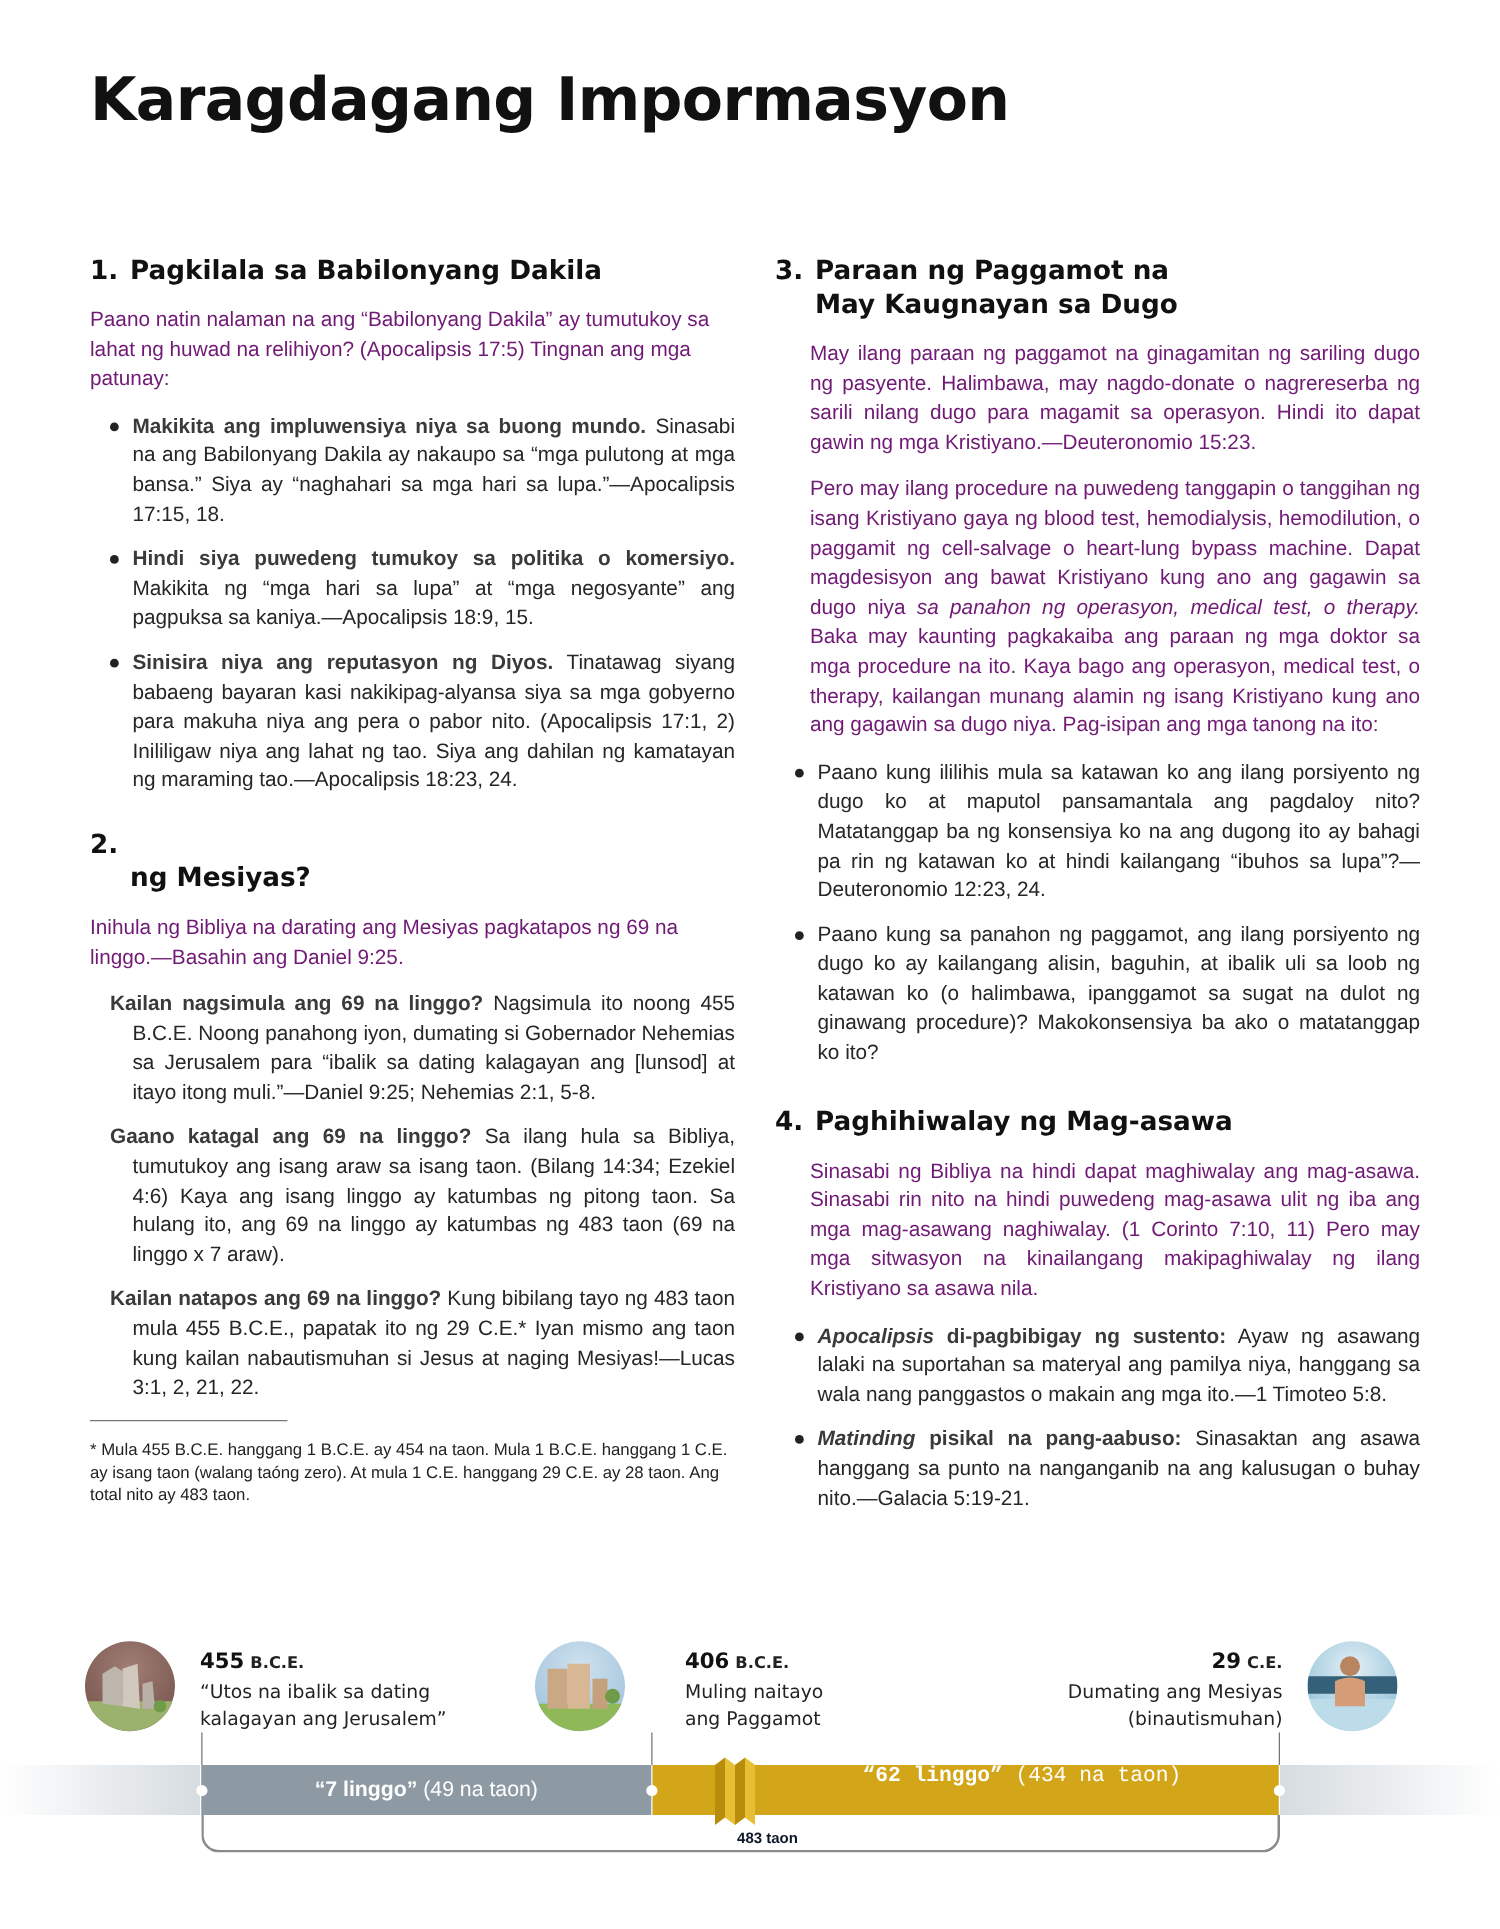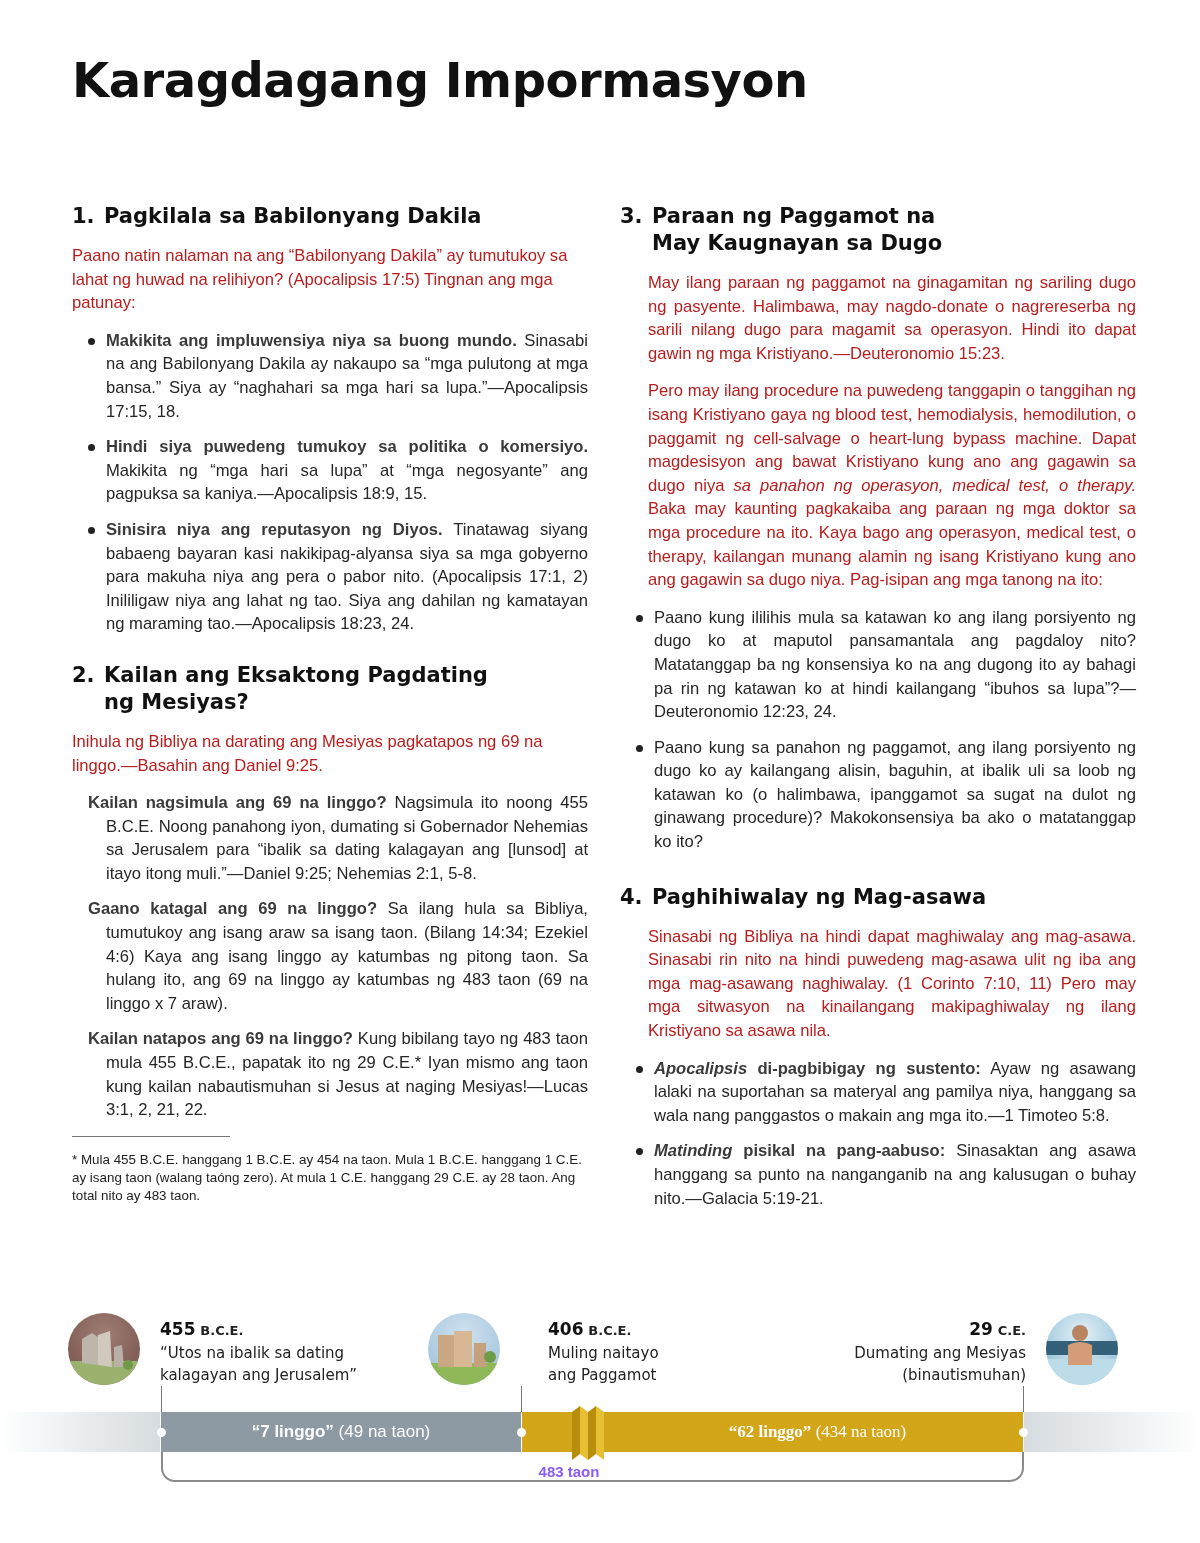--- a/index.html
+++ b/index.html
@@ -9,46 +9,46 @@
   .page-title { position: absolute; left: 72px; top: 52px; font-family: "DejaVu Sans", sans-serif; font-weight: bold; font-size: 48px; letter-spacing: -0.5px; color: #111; }
 
   .col { position: absolute; top: 203px; width: 516px; }
   .col-left { left: 72px; }
   .col-right { left: 620px; }
 
   .sec-h { display: flex; font-weight: bold; font-size: 21px; line-height: 27px; color: #111; margin-bottom: 14px; }
   .sec-h .num { width: 32px; flex: none; }
   .sec-h .ttl { flex: 1; }
 
-  p.body { font-family: "Liberation Sans", sans-serif; font-size: 16.6px; line-height: 23.6px; color: #b91c1c; margin-bottom: 14px; }
+  p.body { font-family: "Liberation Sans", sans-serif; font-size: 16.6px; line-height: 23.6px; color: #701a75; margin-bottom: 14px; }
   p.body.justify { text-align: justify; margin-left: 28px; }
   em { font-style: italic; }
   b, .bold { font-weight: bold; color: #3a3a3a; }
 
   ul.bullets { list-style: none; margin-left: 16px; margin-bottom: 18px; }
   ul.bullets li { position: relative; padding-left: 18px; font-family: "Liberation Sans", sans-serif; font-size: 16.6px; line-height: 23.6px; color: #262626; margin-bottom: 12px; text-align: justify; }
   ul.bullets li .dot { position: absolute; left: 0; top: 9px; width: 7px; height: 7px; border-radius: 50%; background: #222; }
 
   .qa { margin-left: 16px; padding-left: 18px; text-indent: -18px; font-family: "Liberation Sans", sans-serif; font-size: 16.6px; line-height: 23.6px; color: #262626; margin-bottom: 12px; text-align: justify; }
 
   .fn-rule { width: 158px; height: 1px; background: #777; margin: 14px 0 14px; }
   .footnote { font-family: "Liberation Sans", sans-serif; font-size: 13.4px; line-height: 18px; color: #222; }
   .tl-thumb { position: absolute; width: 72px; height: 72px; border-radius: 50%; overflow: hidden; }
   .tl-label { position: absolute; font-family: "DejaVu Sans", sans-serif; font-size: 15px; line-height: 22px; color: #222; }
   .tl-label .yr { font-weight: bold; font-size: 17px; color: #111; }
   .tl-label .era { font-weight: bold; font-size: 13px; }
   .tick { position: absolute; width: 1px; background: #777; }
   .band-fade-l { position: absolute; left: 0; top: 1412px; width: 160px; height: 40px; background: linear-gradient(to right, rgba(214,220,224,0), #d6dce0); }
   .band-fade-r { position: absolute; left: 1024px; top: 1412px; width: 176px; height: 40px; background: linear-gradient(to right, #d6dce0, rgba(214,220,224,0)); }
   .band-grey { position: absolute; left: 161px; top: 1412px; width: 360px; height: 40px; background: #8e9aa3; color: #fff; font-family: "Liberation Sans", sans-serif; font-size: 17px; display: flex; align-items: center; justify-content: center; }
-  .band-gold { position: absolute; left: 522px; top: 1412px; width: 501px; height: 40px; background: #d3a518; color: #fff; font-family: Liberation Serif, serif; font-size: 17px; display: flex; align-items: center; justify-content: center; padding-left: 90px; }
+  .band-gold { position: absolute; left: 522px; top: 1412px; width: 501px; height: 40px; background: #d3a518; color: #fff; font-family: Liberation Mono, monospace; font-size: 17px; display: flex; align-items: flex-start; justify-content: center; padding-left: 90px; }
   .band-grey b, .band-gold b { color: #fff; }
   .node { position: absolute; width: 9px; height: 9px; border-radius: 50%; background: #fff; top: 1428px; }
   .bracket { position: absolute; left: 161px; top: 1452px; width: 863px; height: 30px; border: 2px solid #8a8a8a; border-top: none; border-radius: 0 0 14px 14px; }
-  .bracket-label { position: absolute; left: 519px; top: 1463px; width: 100px; text-align: center; background: #fff; font-family: "Liberation Sans", sans-serif; font-weight: bold; font-size: 15px; color: #8b5cf6; }
+  .bracket-label { position: absolute; left: 564px; top: 1463px; width: 100px; text-align: center; background: #fff; font-family: "Liberation Sans", sans-serif; font-weight: bold; font-size: 12px; color: #0f172a; }
 </style>
 </head>
 <body>
 
 <h1 class="page-title">Karagdagang Impormasyon</h1>
 
 <div class="col col-left">
 
   <section>
     <h2 class="sec-h">
@@ -59,21 +59,21 @@
     <ul class="bullets">
       <li><span class="dot"></span><b>Makikita ang impluwensiya niya sa buong mundo.</b><span> Sinasabi na ang Babilonyang Dakila ay nakaupo sa “mga pulutong at mga bansa.” Siya ay “naghahari sa mga hari sa lupa.”—Apocalipsis 17:15, 18.</span></li>
       <li><span class="dot"></span><b>Hindi siya puwedeng tumukoy sa politika o komersiyo.</b><span> Makikita ng “mga hari sa lupa” at “mga negosyante” ang pagpuksa sa kaniya.—Apocalipsis 18:9, 15.</span></li>
       <li><span class="dot"></span><b>Sinisira niya ang reputasyon ng Diyos.</b><span> Tinatawag siyang babaeng bayaran kasi nakikipag-alyansa siya sa mga gobyerno para makuha niya ang pera o pabor nito. (Apocalipsis 17:1, 2) Inililigaw niya ang lahat ng tao. Siya ang dahilan ng kamatayan ng maraming tao.—Apocalipsis 18:23, 24.</span></li>
     </ul>
   </section>
 
   <section style="margin-top:26px;">
     <h2 class="sec-h">
       <span class="num">2.</span>
-      <span class="ttl"><span>Kailan ang Eksaktong Pagdating</span><br><span>ng Mesiyas?</span></span>
+      <span class="ttl"><br><span>ng Mesiyas?</span></span>
     </h2>
     <p class="body">Inihula ng Bibliya na darating ang Mesiyas pagkatapos ng 69 na linggo.—Basahin ang Daniel 9:25.</p>
     <p class="qa"><b>Kailan nagsimula ang 69 na linggo?</b><span> Nagsimula ito noong 455 B.C.E. Noong panahong iyon, dumating si Gobernador Nehemias sa Jerusalem para “ibalik sa dating kalagayan ang [lunsod] at itayo itong muli.”—Daniel 9:25; Nehemias 2:1, 5-8.</span></p>
     <p class="qa"><b>Gaano katagal ang 69 na linggo?</b><span> Sa ilang hula sa Bibliya, tumutukoy ang isang araw sa isang taon. (Bilang 14:34; Ezekiel 4:6) Kaya ang isang linggo ay katumbas ng pitong taon. Sa hulang ito, ang 69 na linggo ay katumbas ng 483 taon (69 na linggo x 7 araw).</span></p>
     <p class="qa"><b>Kailan natapos ang 69 na linggo?</b><span> Kung bibilang tayo ng 483 taon mula 455 B.C.E., papatak ito ng 29 C.E.* Iyan mismo ang taon kung kailan nabautismuhan si Jesus at naging Mesiyas!—Lucas 3:1, 2, 21, 22.</span></p>
     <div class="fn-rule"></div>
     <p class="footnote">* Mula 455 B.C.E. hanggang 1 B.C.E. ay 454 na taon. Mula 1 B.C.E. hanggang 1 C.E. ay isang taon (walang taóng zero). At mula 1 C.E. hanggang 29 C.E. ay 28 taon. Ang total nito ay 483 taon.</p>
   </section>
 </div>
 

